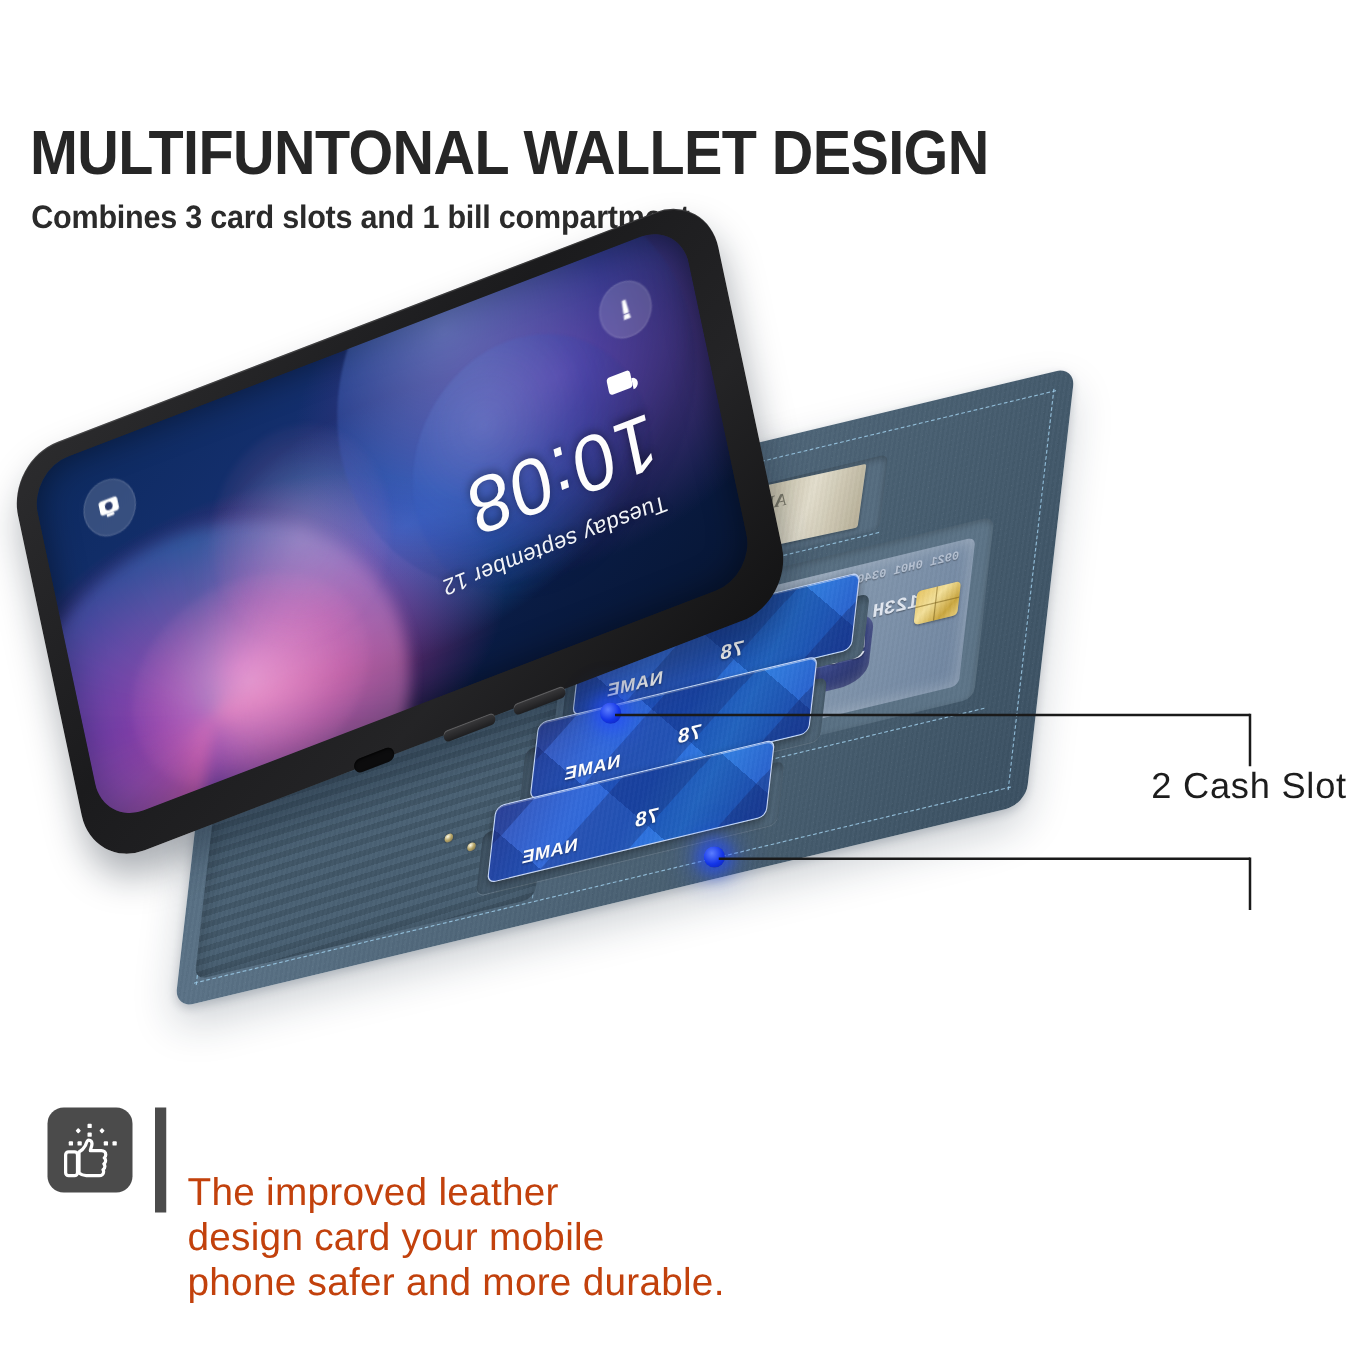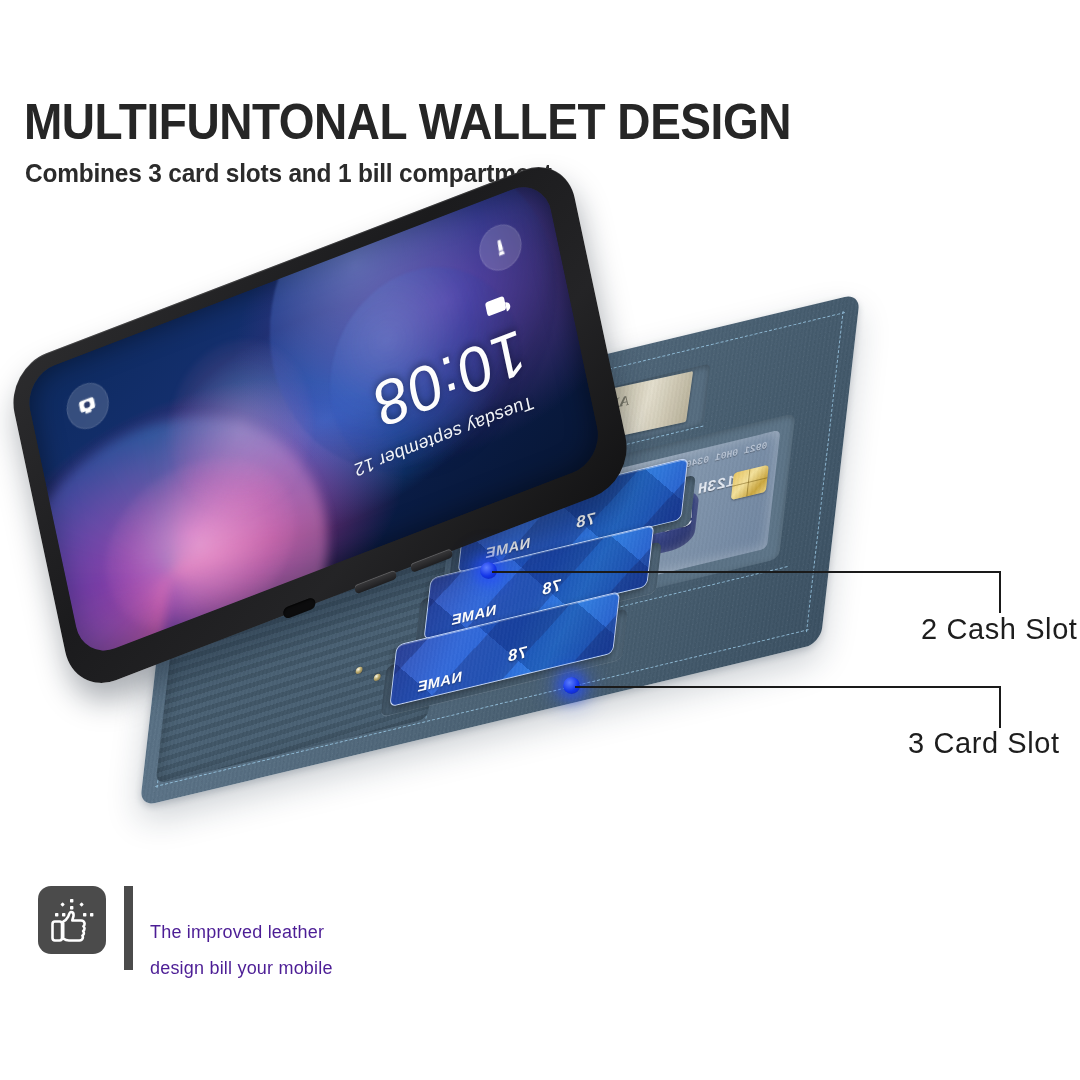--- a/index.html
+++ b/index.html
@@ -285,24 +285,24 @@
   
   .feature-icon{
     position:absolute;left:38px;top:886px;width:68px;height:68px;
     background:#4b4b4b;border-radius:13px;
   }
   .feature-divider{
     position:absolute;left:124px;top:886px;width:9px;height:84px;
     background:#4b4b4b;
   }
   .feature-text{
-    position:absolute;left:150px;top:914px;width:420px;
+    position:absolute;left:150px;top:936px;width:420px;
     font-family:"Liberation Sans",sans-serif;
-    font-weight:300;font-size:18px;line-height:36px;
-    color:#4c1d95;letter-spacing:.2px;
+    font-weight:300;font-size:31px;line-height:36px;
+    color:#c2410c;letter-spacing:.2px;
   }
   .feature-text div{white-space:nowrap;}
 </style>
 </head>
 <body>
 
 <div id="stage">
 
   <div class="headline">MULTIFUNTONAL WALLET DESIGN</div>
   <div class="subheadline">Combines 3 card slots and 1 bill compartment</div>
@@ -419,37 +419,37 @@
   </div>
 
   <div class="anchor-dot" style="left:480px; top:562px;"></div>
   <div class="leader h" style="left:492px; top:571px; width:508px;"></div>
   <div class="leader v" style="left:999px; top:571px; height:42px;"></div>
   <div class="callout-label cash">2 Cash Slot</div>
 
   <div class="anchor-dot" style="left:563px; top:677px;"></div>
   <div class="leader h" style="left:575px; top:686px; width:425px;"></div>
   <div class="leader v" style="left:999px; top:686px; height:42px;"></div>
-  <div class="callout-label card">3 Card Slot</div>
 
   <div class="feature-icon">
     <svg viewBox="0 0 68 68" width="68" height="68" aria-hidden="true">
 
       <rect x="32" y="13" width="3.4" height="3.4" rx=".7" fill="#ffffff"></rect>
       <rect x="32" y="20" width="3.4" height="3.4" rx=".7" fill="#ffffff"></rect>
       <rect x="23" y="17" width="3.2" height="3.2" rx=".7" fill="#ffffff" transform="rotate(45 24.6 18.6)"></rect>
       <rect x="42" y="17" width="3.2" height="3.2" rx=".7" fill="#ffffff" transform="rotate(45 43.6 18.6)"></rect>
       <rect x="17" y="27" width="3.4" height="3.4" rx=".7" fill="#ffffff"></rect>
       <rect x="24" y="27" width="3.4" height="3.4" rx=".7" fill="#ffffff"></rect>
       <rect x="45" y="27" width="3.4" height="3.4" rx=".7" fill="#ffffff"></rect>
       <rect x="52" y="27" width="3.4" height="3.4" rx=".7" fill="#ffffff"></rect>
 
       <path d="M33 26c1.6 0 2.6 1.3 2.6 2.9 0 2.2-1.3 4.3-1.3 5.6h8.8c2 0 3.5 1.4 3.5 3.2 0 1.1-.5 2-1.2 2.6.7.6 1.1 1.4 1.1 2.3 0 1.1-.6 2-1.4 2.5.5.6.8 1.3.8 2.1 0 1.1-.6 2-1.5 2.5.3.5.5 1 .5 1.6 0 1.8-1.5 3.2-3.5 3.2H31c-2.6 0-4.4-1-5.8-2.1V35.6c2-1 3.9-3 5-5 .8-1.5 1.1-4.6 2.8-4.6z" fill="none" stroke="#ffffff" stroke-width="2.6" stroke-linejoin="round"></path>
       <rect x="14.5" y="35.5" width="9.5" height="19" rx="2.4" fill="none" stroke="#ffffff" stroke-width="2.6"></rect>
     </svg>
   </div>
   <div class="feature-divider"></div>
   <div class="feature-text">
     <div>The improved leather</div>
-    <div>design bill your mobile</div>
+    <div>design card your mobile</div>
+    <div>phone safer and more durable.</div>
   </div>
 
 </div>
 
 </body></html>

